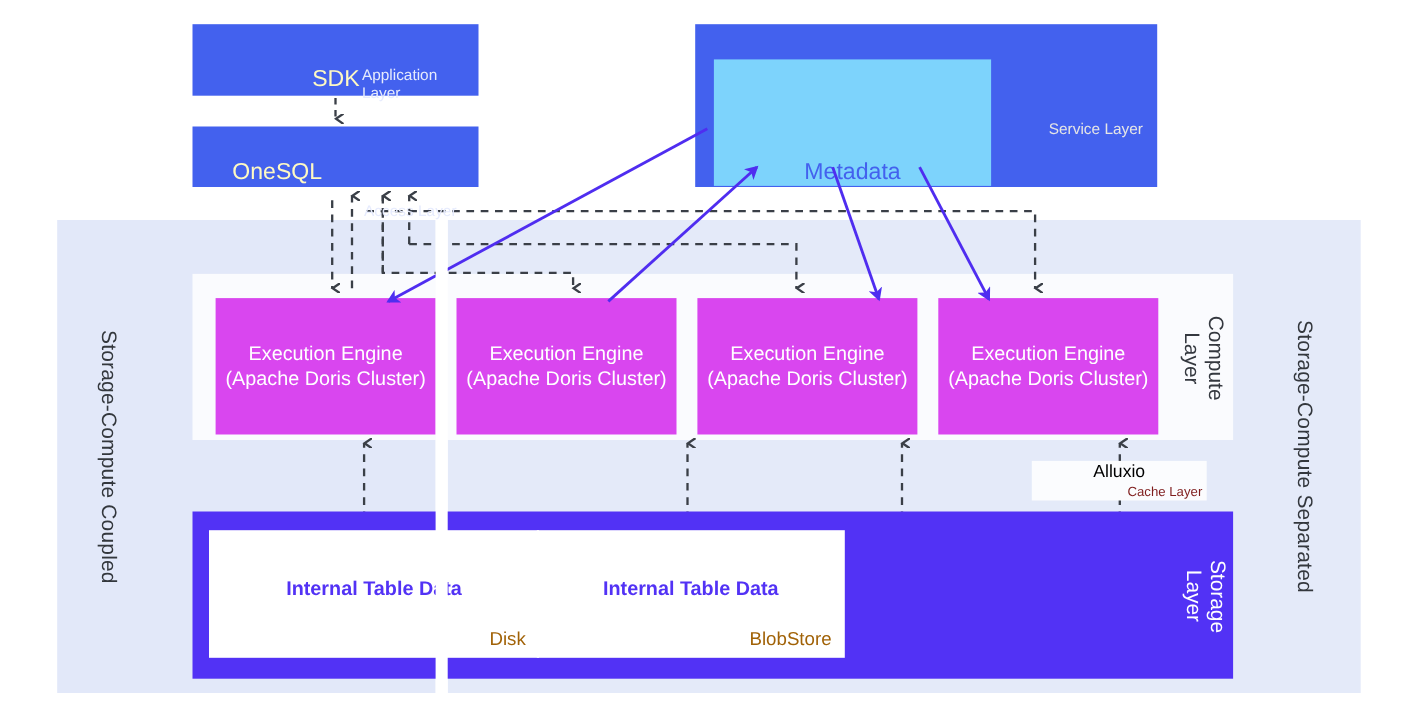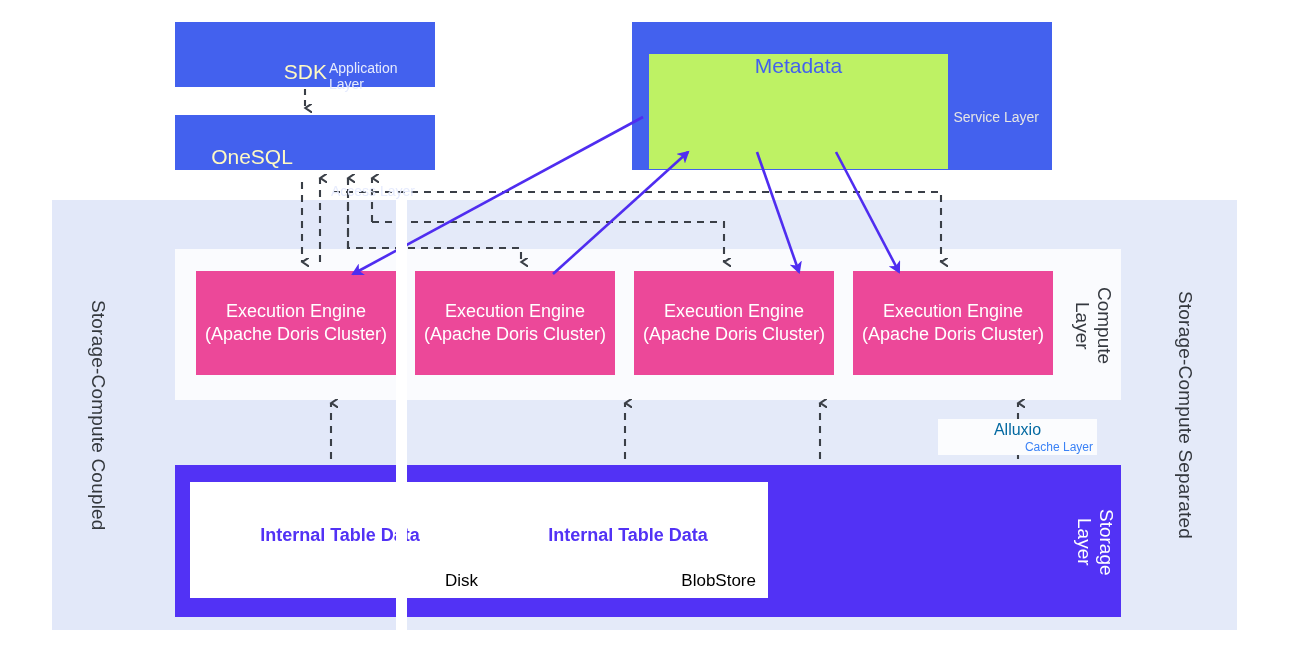--- a/index.html
+++ b/index.html
@@ -69,82 +69,82 @@
     line-height:1.15;
     text-align:left;
   }
   .sdk-main{ position:absolute; left:0; right:108px; top:38px; text-align:right;}
   .sdk-sub{ position:absolute; right:8px; top:38px; width:98px;}
   .onesql-main{ position:absolute; left:0; right:106px; top:30px; text-align:center;}
   .onesql-sub{ position:absolute; right:8px; top:28px; width:96px;margin-top:40px;}
 
   .metadata-card{
     position:absolute;
-    left:17px; top:32px; width:299px; height:115px;
-    background:#bef264;
-    display:flex;align-items:flex-start;justify-content:center;
+    left:17px; top:32px; width:252px; height:115px;
+    background:#7dd3fc;
+    display:flex;align-items:flex-end;justify-content:center;
   }
   .metadata-text{ font-size:21px; color:#4361ee;}
   .service-sub{ position:absolute; right:13px; top:87px; font-size:14px; color:#e5e5e5;}
 
   
   .exec{
-    background:#ec4899;
+    background:#d946ef;
     color:#ffffff;
     display:flex;
     align-items:center;
     justify-content:center;
     text-align:center;
     font-size:18px;
     line-height:1.28;
     top:271px;
-    height:104px;
+    height:124px;
     padding:0 6px;
   }
   .exec0{ left:196px; width:200px;}
   .exec1{ left:415px; width:200px;}
   .exec2{ left:634px; width:200px;}
   .exec3{ left:853px; width:200px;}
 
   .vlabel-compute{
     left:1070px; top:262px; width:46px; height:128px;
     color:#34383f; font-size:19px;
     writing-mode:vertical-rl; text-orientation:mixed;
     display:flex;align-items:center;justify-content:center;
     text-align:center;
   }
 
   
   .alluxio-box{
     left:938px; top:419px; width:159px; height:36px;
     background:#fbfcfe;
   }
-  .alluxio-main{ position:absolute; left:0; right:0; top:2px; text-align:center; font-size:16px; color:#0369a1;}
-  .alluxio-sub{ position:absolute; right:4px; top:21px; font-size:12px; color:#3b82f6;}
+  .alluxio-main{ position:absolute; left:0; right:0; top:2px; text-align:center; font-size:16px; color:#000000;}
+  .alluxio-sub{ position:absolute; right:4px; top:21px; font-size:12px; color:#7f1d1d;}
 
   
   .storage-band{
     left:175px; top:465px; width:946px; height:152px;
     background:#5232f5;
   }
   .store-card{
     position:absolute;
     top:17px; height:116px;
     background:#ffffff;
   }
   .store0{ left:15px; width:300px;}
   .store1{ left:313px; width:280px;}
   .store2{ left:608px; width:270px;}
   .store-title{
     position:absolute; left:0; right:0; top:43px;
     text-align:center; font-size:18px; font-weight:bold; color:#5232f5;
   }
   .store-sub{
     position:absolute; right:12px; bottom:7px;
-    font-size:17px; color:#000000;
+    font-size:17px; color:#a16207;
   }
   .vlabel-storage{
     position:absolute;
     right:4px; top:32px; width:44px; height:90px;
     color:#ffffff; font-size:19px;
     writing-mode:vertical-rl; text-orientation:mixed;
     display:flex;align-items:center;justify-content:center;
     text-align:center;
   }
 

